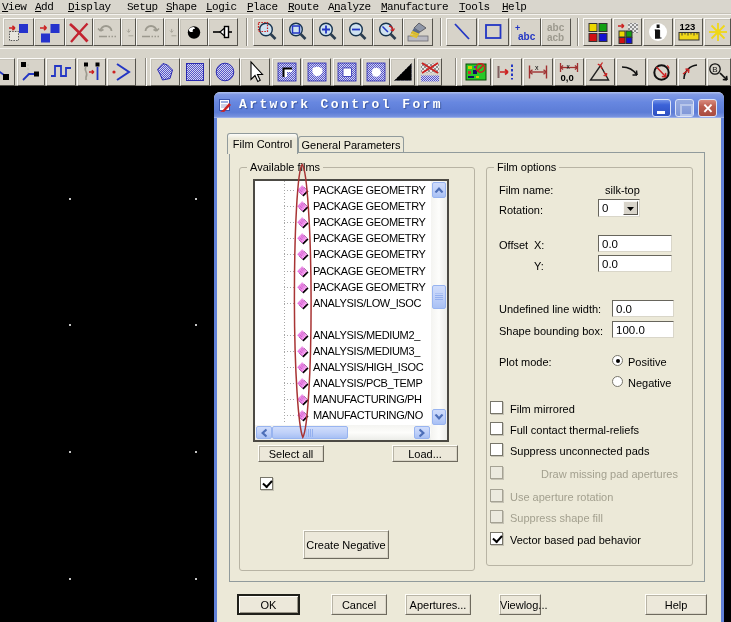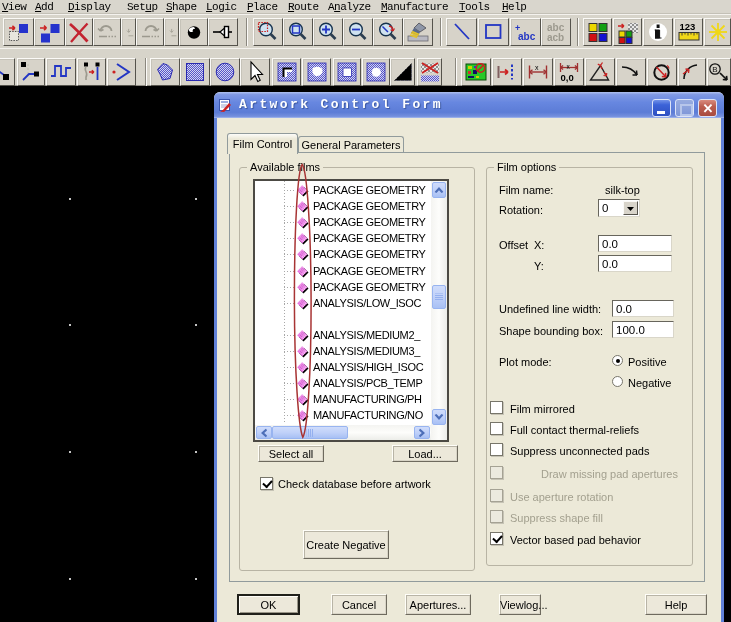--- a/index.html
+++ b/index.html
@@ -669,21 +669,20 @@
                 </div>
 </div>
             </div>
           <div class="btn" style="left:18px;top:277px;width:66px;height:17px;">
               <span>Select all</span>
             </div>
           <div class="btn" style="left:116px;top:277px;width:66px;height:17px;margin-left:36px;">
               <span>Load...</span>
             </div>
           <div class="cb checked" style="left:20px;top:309px;"></div>
-          <div class="lbl" style="left:38px;top:310px;">Check database before artwork</div>
           <div class="btn" style="left:63px;top:362px;width:86px;height:29px;">
               <span>Create Negative</span>
             </div>
         </div>
         <div id="gopts" class="gbox">
             <span class="glabel">Film options</span>
           <div class="lbl" style="left:12px;top:16px;">Film name:</div>
           <div class="lbl" style="left:110px;top:16px;margin-left:8px;">silk-top</div>
           <div class="lbl" style="left:12px;top:36px;">Rotation:</div>
           <div class="combo" style="position:absolute;left:111px;top:31px;width:42px;height:18px;background:#fff;border:1px solid;border-color:#67655c #d9d6c9 #d9d6c9 #67655c;">

